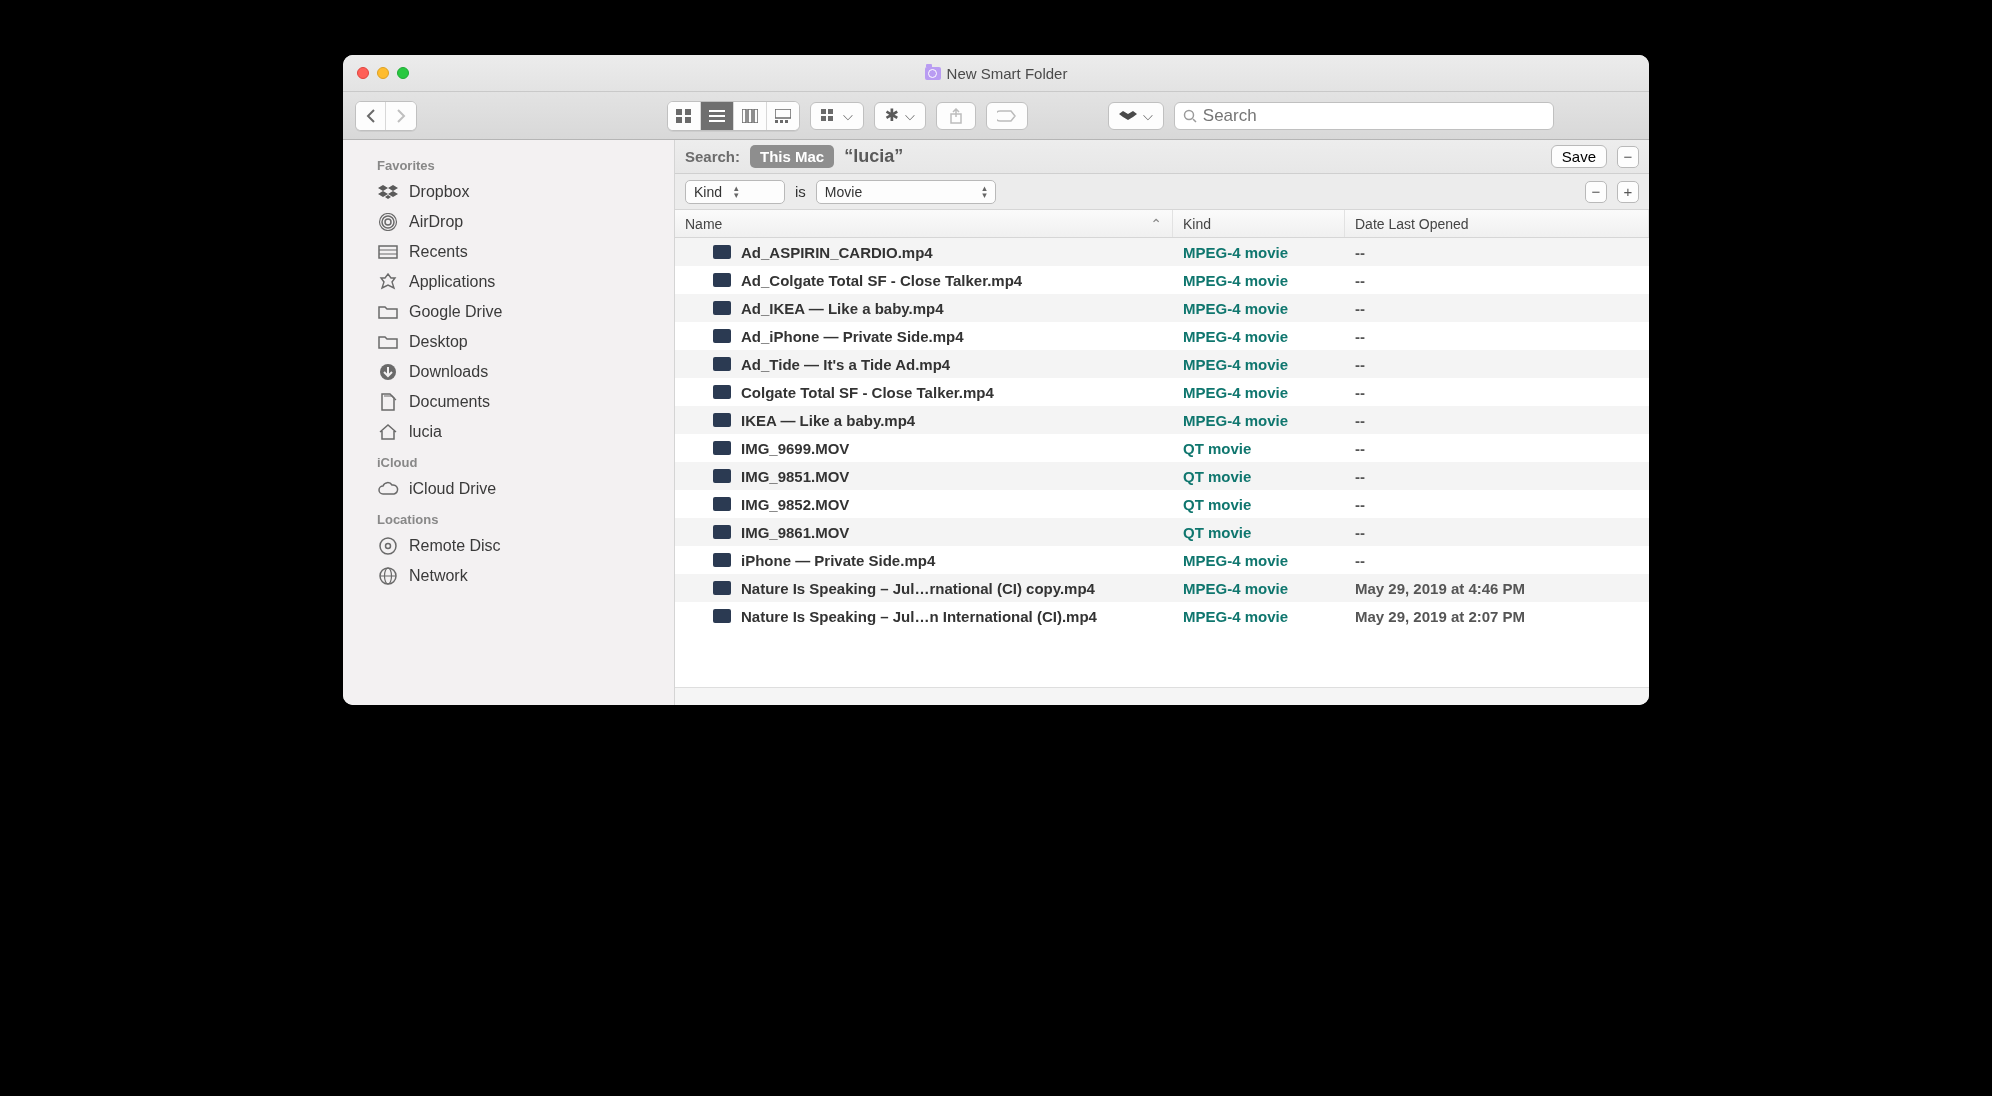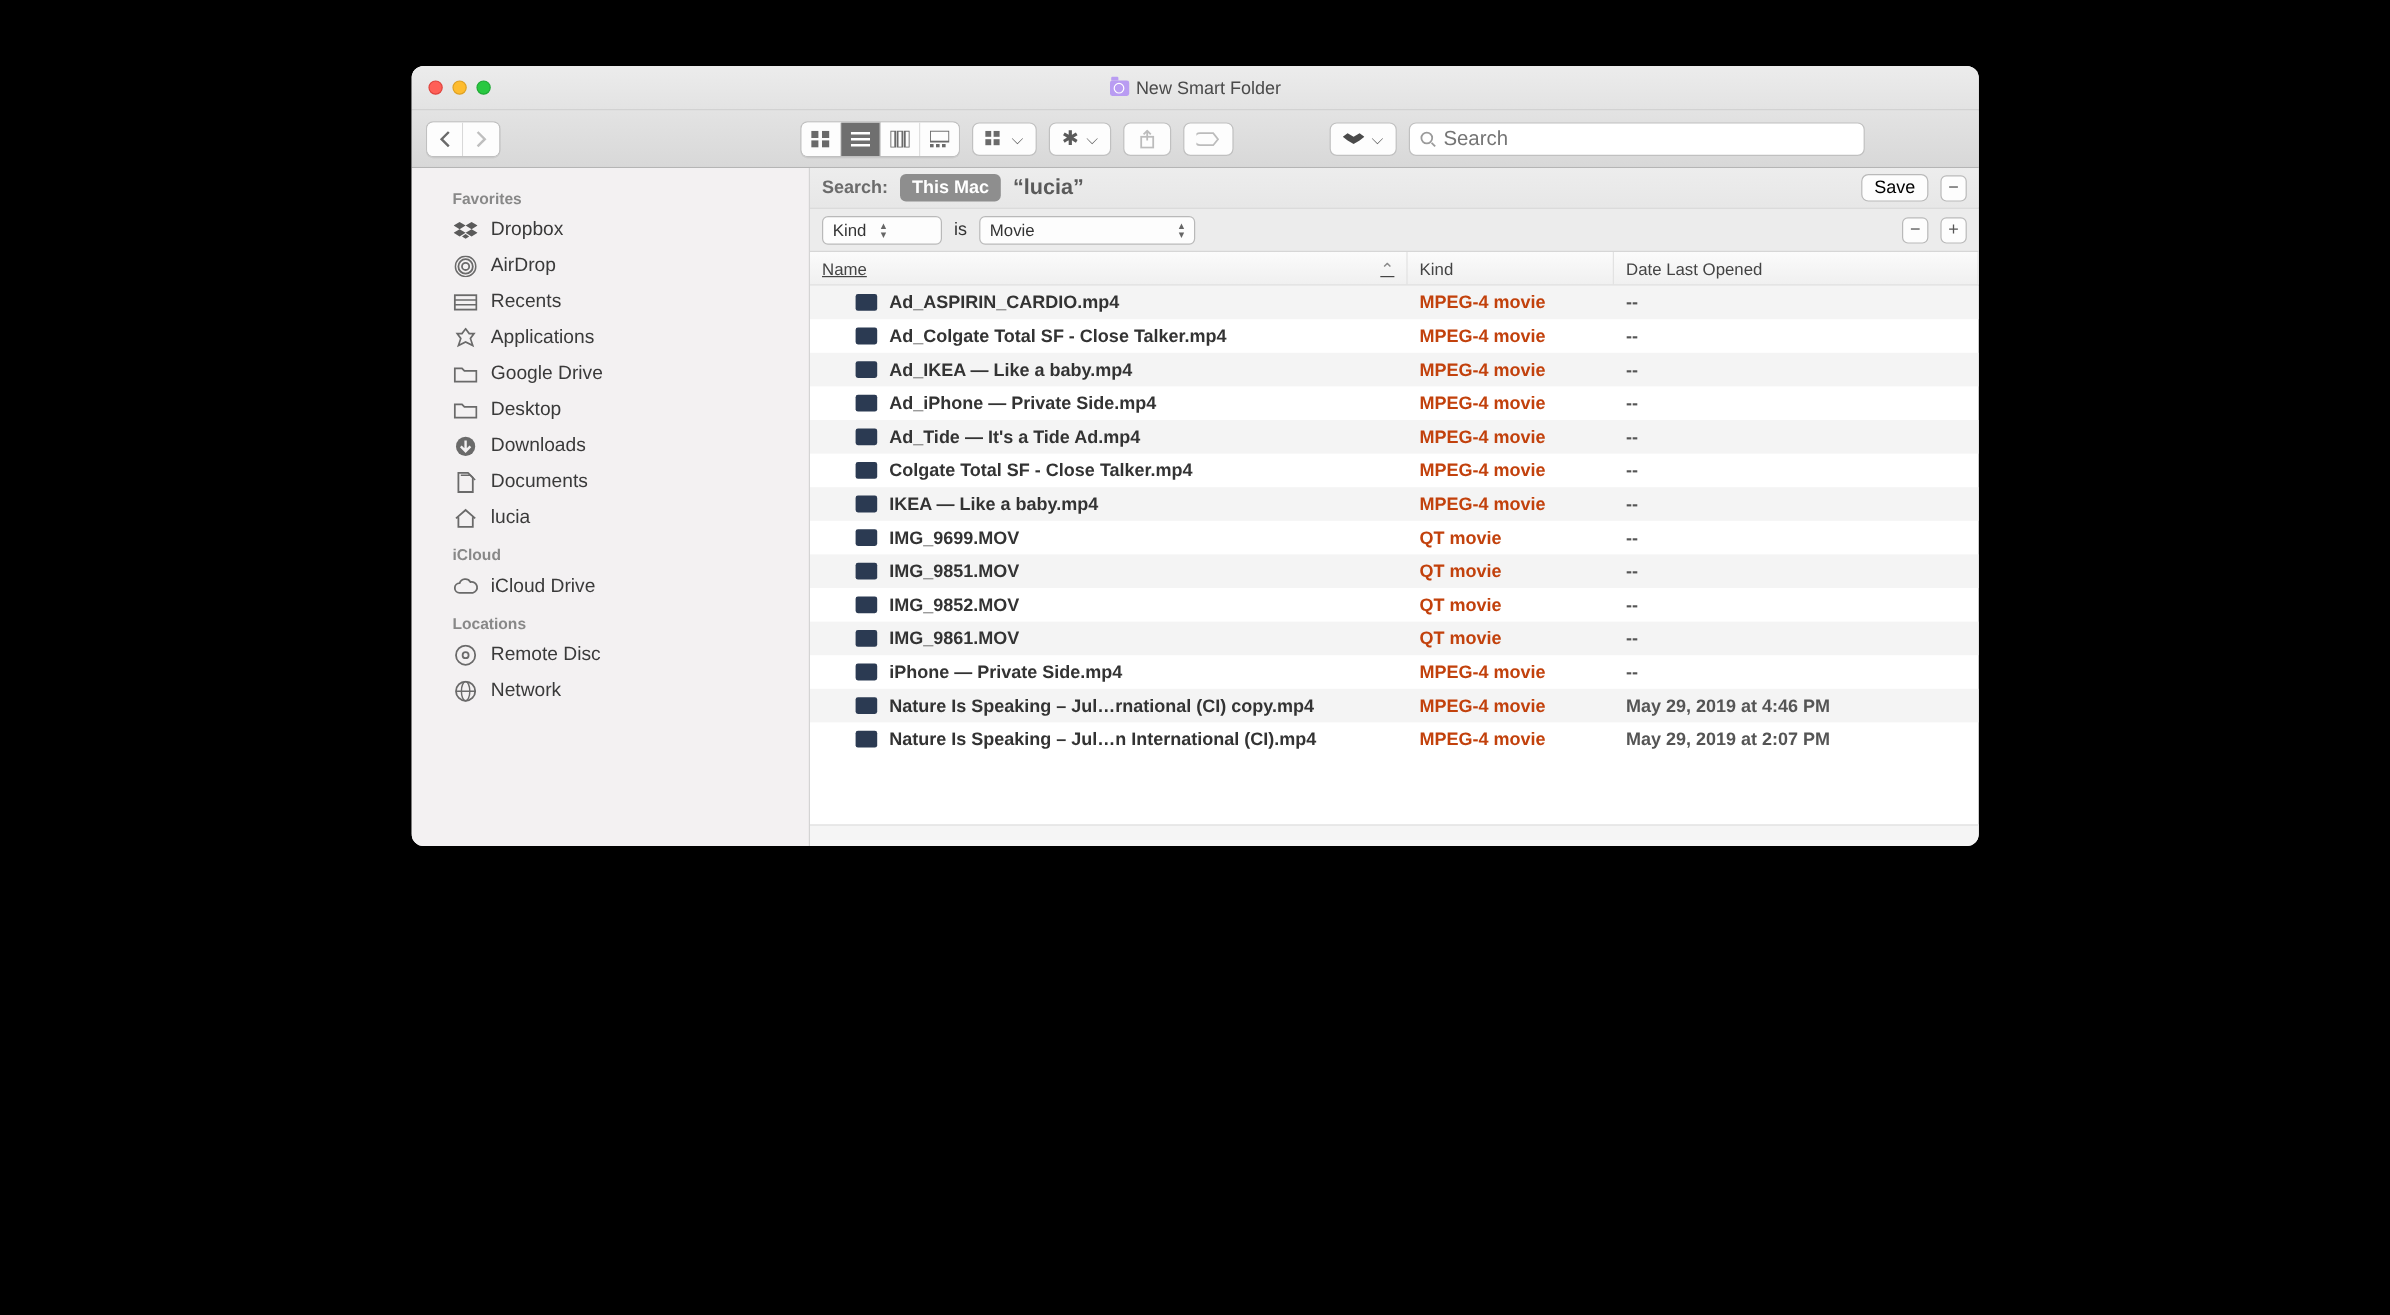--- a/index.html
+++ b/index.html
@@ -121,33 +121,33 @@
     display:flex; align-items:center; padding:0 8px; gap:12px; font-size:14px; color:#333;
   }
   .combo .arrows{ font-size:9px; line-height:7px; color:#666; display:flex; flex-direction:column;}
   .is-label{font-size:15px;color:#333;}
   
   .colhead {
     height:28px; background:linear-gradient(#fbfbfb,#f0f0f0); border-bottom:1px solid #d6d6d6;
     display:flex; align-items:center; font-size:14px; color:#444;
   }
   .colhead .col { padding:0 10px; border-right:1px solid #e2e2e2; height:100%; display:flex; align-items:center;}
-  .col-name{ flex:0 0 498px; justify-content:space-between;text-decoration:underline;}
+  .col-name{ flex:0 0 498px; justify-content:space-between;}
   .col-kind{ flex:0 0 172px;}
   .col-date{ flex:1;}
   .sort-caret{ color:#888;}
   
   .filelist { flex:1; overflow:auto;}
   .row {
     height:28px; display:flex; align-items:center; font-size:15px; color:#333;
   }
   .row:nth-child(odd){ background:#f4f4f4;}
   .row .cell{ padding:0 10px;font-weight:bold;}
   .cell-name{ flex:0 0 498px; display:flex; align-items:center; gap:10px; padding-left:38px !important; white-space:nowrap; overflow:hidden; text-overflow:ellipsis;}
-  .cell-kind{ flex:0 0 172px; color:#c2410c;}
+  .cell-kind{ flex:0 0 172px; color:#0f766e;}
   .cell-date{ flex:1; color:#555;}
   .thumb{ width:18px; height:14px; background:#2b3a52; border-radius:2px; flex:0 0 18px;}
   .footer-scroll {
     height:18px; background:#f5f5f5; border-top:1px solid #dedede;
   }
   svg{display:block;}
 </style>
 </head>
 <body>
 

